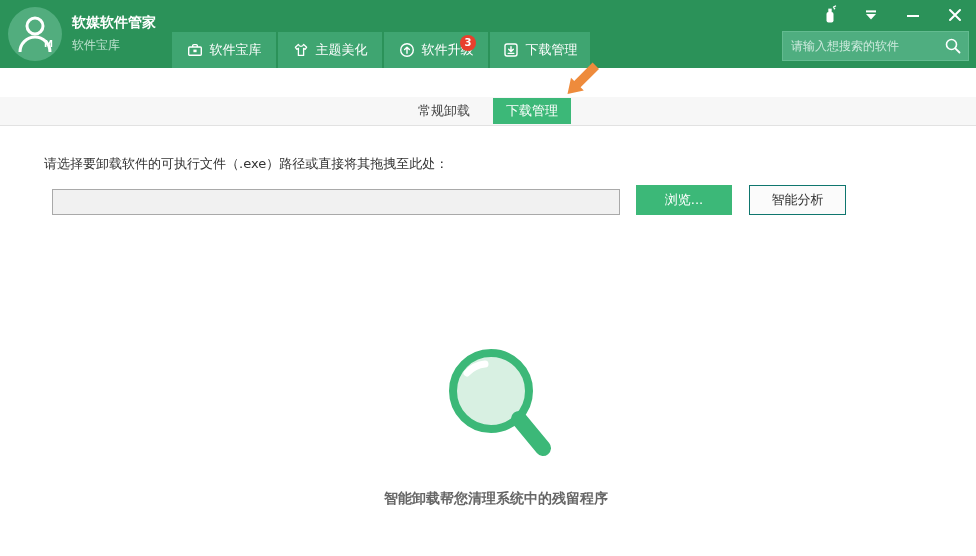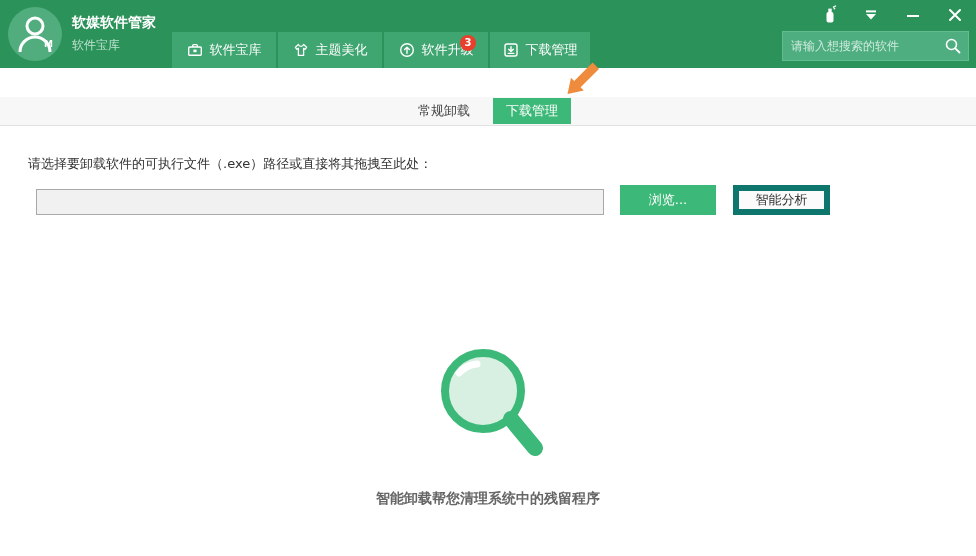--- a/index.html
+++ b/index.html
@@ -154,21 +154,21 @@
   }
   .callout-arrow {
     position: absolute;
     left: 556px;
     top: 62px;
     z-index: 6;
     pointer-events: none;
   }
 
   
-  .main { padding-top: 29px; }
+  .main { padding-top: 29px; padding-left: 16px; }
   .path-label {
     margin-left: 28px;
     font-size: 13px;
     color: #333;
   }
   .form-row {
     margin: 12px 0 0 36px;
     display: flex;
     align-items: flex-end;
   }
@@ -190,21 +190,21 @@
     border: none;
     color: #fff;
     font-size: 13px;
     font-family: inherit;
     cursor: pointer;
   }
   .analyze-btn {
     margin-left: 17px;
     width: 97px; height: 30px;
     background: #fbfbfb;
-    border: 6px solid #0f766e;
+    border: 1px solid #0f766e;
     color: #333;
     font-size: 13px;
     font-family: inherit;
     cursor: pointer;
   }
 
   .empty-state {
     margin-top: 128px;
     text-align: center;
   }

